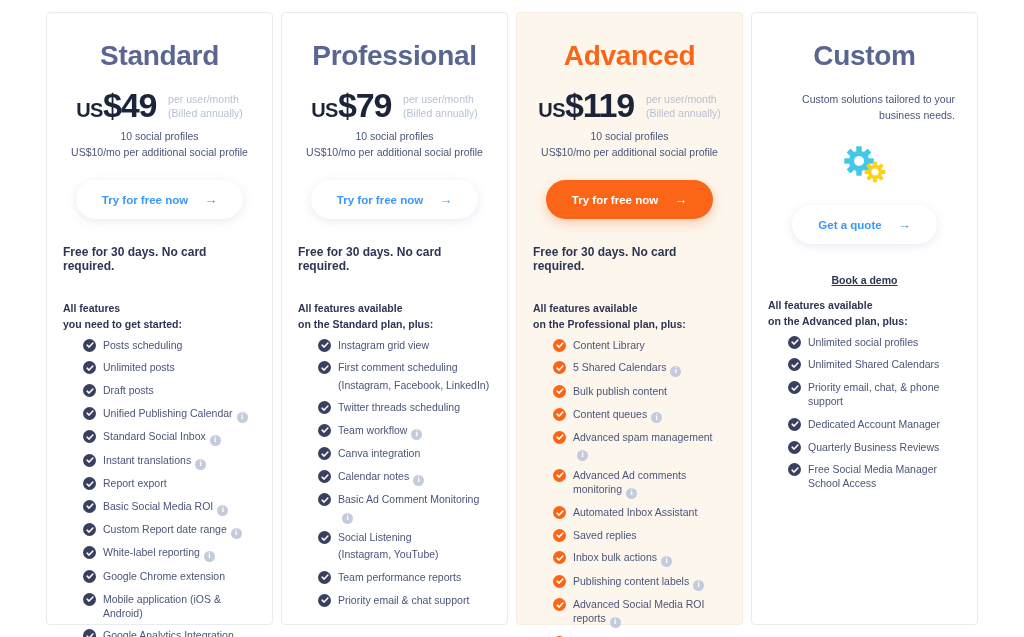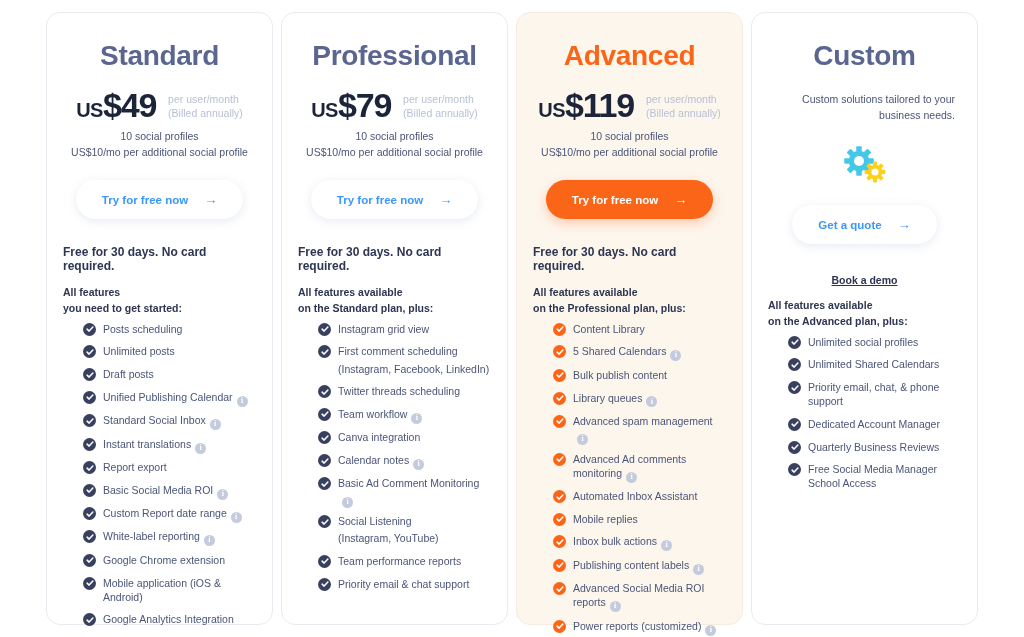--- a/index.html
+++ b/index.html
@@ -19,21 +19,21 @@
     gap: 8px;
     padding: 12px 46px 12px 46px;
     box-sizing: border-box;
     height: 637px;
     align-items: stretch;
   }
   .plan-card {
     flex: 1 1 0;
     background: #ffffff;
     border: 1px solid #e9ebf0;
-    border-radius: 14px;
+    border-radius: 4px;
     box-sizing: border-box;
     padding: 14px 16px 10px 16px;
     display: flex;
     flex-direction: column;
     min-width: 0;
     position: relative;
   }
   .plan-card.featured {
     background: #fdf6ed;
     border-color: #f6ece0;
@@ -148,21 +148,21 @@
     font-weight: bold;
     color: #2c3552;
     text-decoration: underline;
     cursor: pointer;
   }
   .features-title {
     font-size: 10.5px;
     font-weight: bold;
     color: #2c3552;
     line-height: 1.45;
-    margin-top: 12px;
+    margin-top: 28px;
     white-space: pre-line;
   }
   .features-title.tight {
     margin-top: 10px;
   }
   .feature-list {
     list-style: none;
     margin: 6px 0 0 0;
     padding: 0;
   }
@@ -497,21 +497,21 @@
             </svg>
           </span>
           <span class="feature-text"><span>Bulk publish content</span></span>
         </li>
         <li class="feature-item">
           <span class="check orange">
             <svg width="8" height="8" viewBox="0 0 10 10" aria-hidden="true">
               <path d="M1.4 5.2 L3.9 7.6 L8.6 2.6" fill="none" stroke="#ffffff" stroke-width="1.9" stroke-linecap="round" stroke-linejoin="round"></path>
             </svg>
           </span>
-          <span class="feature-text"><span>Library queues</span><span class="info">i</span></span>
+          <span class="feature-text"><span>Content queues</span><span class="info">i</span></span>
         </li>
         <li class="feature-item">
           <span class="check orange">
             <svg width="8" height="8" viewBox="0 0 10 10" aria-hidden="true">
               <path d="M1.4 5.2 L3.9 7.6 L8.6 2.6" fill="none" stroke="#ffffff" stroke-width="1.9" stroke-linecap="round" stroke-linejoin="round"></path>
             </svg>
           </span>
           <span class="feature-text"><span>Advanced spam management</span><span class="info">i</span></span>
         </li>
         <li class="feature-item">
@@ -529,21 +529,21 @@
             </svg>
           </span>
           <span class="feature-text"><span>Automated Inbox Assistant</span></span>
         </li>
         <li class="feature-item">
           <span class="check orange">
             <svg width="8" height="8" viewBox="0 0 10 10" aria-hidden="true">
               <path d="M1.4 5.2 L3.9 7.6 L8.6 2.6" fill="none" stroke="#ffffff" stroke-width="1.9" stroke-linecap="round" stroke-linejoin="round"></path>
             </svg>
           </span>
-          <span class="feature-text"><span>Mobile replies</span></span>
+          <span class="feature-text"><span>Saved replies</span></span>
         </li>
         <li class="feature-item">
           <span class="check orange">
             <svg width="8" height="8" viewBox="0 0 10 10" aria-hidden="true">
               <path d="M1.4 5.2 L3.9 7.6 L8.6 2.6" fill="none" stroke="#ffffff" stroke-width="1.9" stroke-linecap="round" stroke-linejoin="round"></path>
             </svg>
           </span>
           <span class="feature-text"><span>Inbox bulk actions</span><span class="info">i</span></span>
         </li>
         <li class="feature-item">

